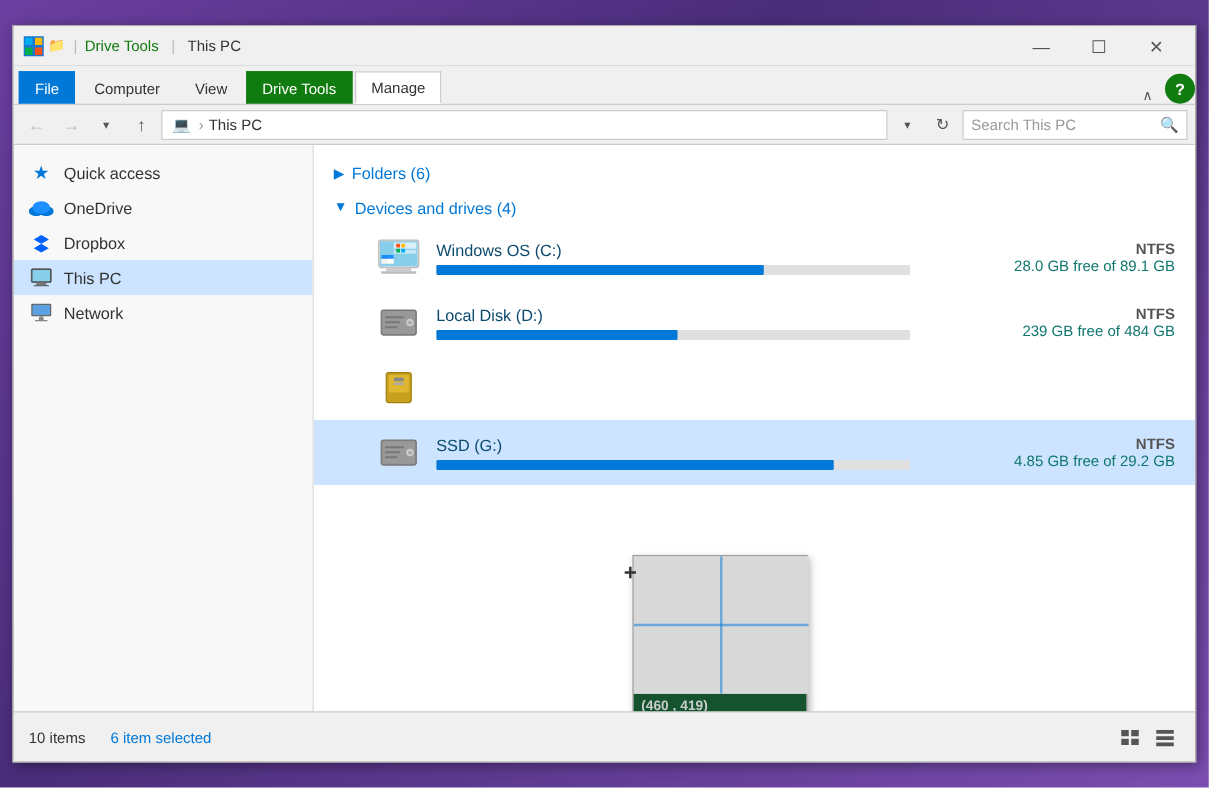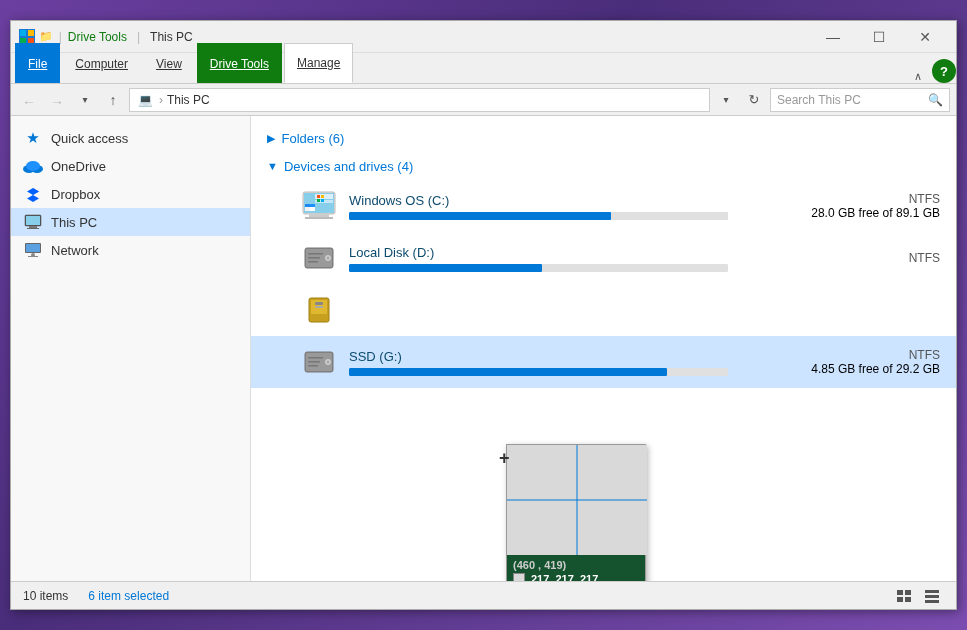--- a/index.html
+++ b/index.html
@@ -68,22 +68,22 @@
       gap: 2px;
     }
     .ribbon-tab {
       padding: 4px 12px;
       font-size: 12px;
       cursor: pointer;
       border: 1px solid transparent;
       border-bottom: none;
       background: transparent;
       color: #333;
-      height: 40px;
-      display: flex; align-items: center; text-decoration: underline;
+      height: 26px;
+      display: flex; align-items: center;
     }
     .ribbon-tab.active-green {
       background: #107c10;
       color: white;
       border-color: #107c10;
     }
     .ribbon-tab.active {
       background: #fff;
       border-color: #ccc;
       border-bottom: 1px solid #fff;
@@ -204,22 +204,22 @@
       cursor: pointer;
       min-height: 52px;
     }
     .drive-item.selected { background: #cce4ff; }
     .drive-icon { width: 36px; height: 36px; display: flex; align-items: center; justify-content: center; flex-shrink: 0; }
     .drive-info { flex: 1; }
     .drive-name { font-size: 13px; color: #0c4a6e; margin-bottom: 4px; }
     .drive-bar-container { width: 100%; height: 8px; background: #e0e0e0; border-radius: 1px; position: relative; overflow: hidden; }
     .drive-bar-fill { height: 100%; background: #0078d7; border-radius: 1px; }
     .drive-meta { min-width: 200px; text-align: right; }
-    .drive-fs { font-size: 12px; color: #555; }
-    .drive-space { font-size: 12px; color: #000000; }
+    .drive-fs { font-size: 12px; color: #555; font-weight: bold; }
+    .drive-space { font-size: 12px; color: #0f766e; }
 
     
     .preview-tooltip {
       position: absolute;
       left: 255px;
       top: 328px;
       width: 140px;
       background: #d9d9d9;
       border: 1px solid #999;
       box-shadow: 2px 2px 6px rgba(0,0,0,0.3);
@@ -252,21 +252,21 @@
       padding: 4px 6px;
       font-size: 11px;
       font-weight: bold;
     }
     .preview-coords { color: #ccc; margin-bottom: 2px; }
     .preview-color-row { display: flex; align-items: center; gap: 6px; }
     .color-swatch { width: 12px; height: 12px; background: #d9d9d9; border: 1px solid #888; }
 
     
     .statusbar {
-      height: 28px;
+      height: 40px;
       background: #f0f0f0;
       border-top: 1px solid #ccc;
       display: flex;
       align-items: center;
       padding: 0 12px;
       font-size: 12px;
       color: #333;
       gap: 20px;
     }
     .statusbar-selected { color: #0078d7; }
@@ -471,20 +471,21 @@
             </svg>
           </div>
           <div class="drive-info">
             <div class="drive-name">Local Disk (D:)</div>
             <div class="drive-bar-container">
               <div class="drive-bar-fill" style="width:51%;"></div>
             </div>
           </div>
           <div class="drive-meta">
             <div class="drive-fs">NTFS</div>
+            <div class="drive-space">239 GB free of 484 GB</div>
           </div>
         </div>
 
         <div class="drive-item">
           <div class="drive-icon">
             <svg width="36" height="36" viewBox="0 0 36 36">
 
               <rect x="8" y="6" width="20" height="24" rx="2" fill="#c8a020" stroke="#a08010" stroke-width="1"></rect>
               <rect x="10" y="8" width="16" height="14" rx="1" fill="#e0b830"></rect>
               <rect x="16" y="22" width="4" height="6" fill="#c8a020"></rect>

